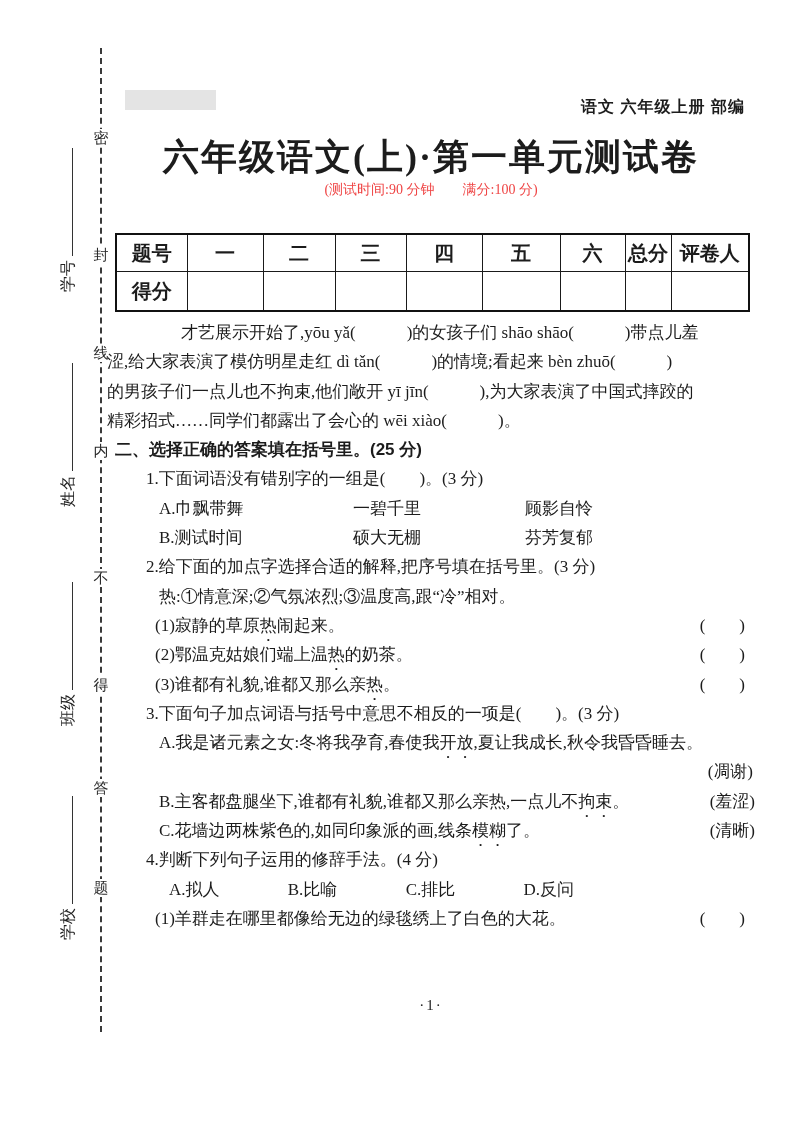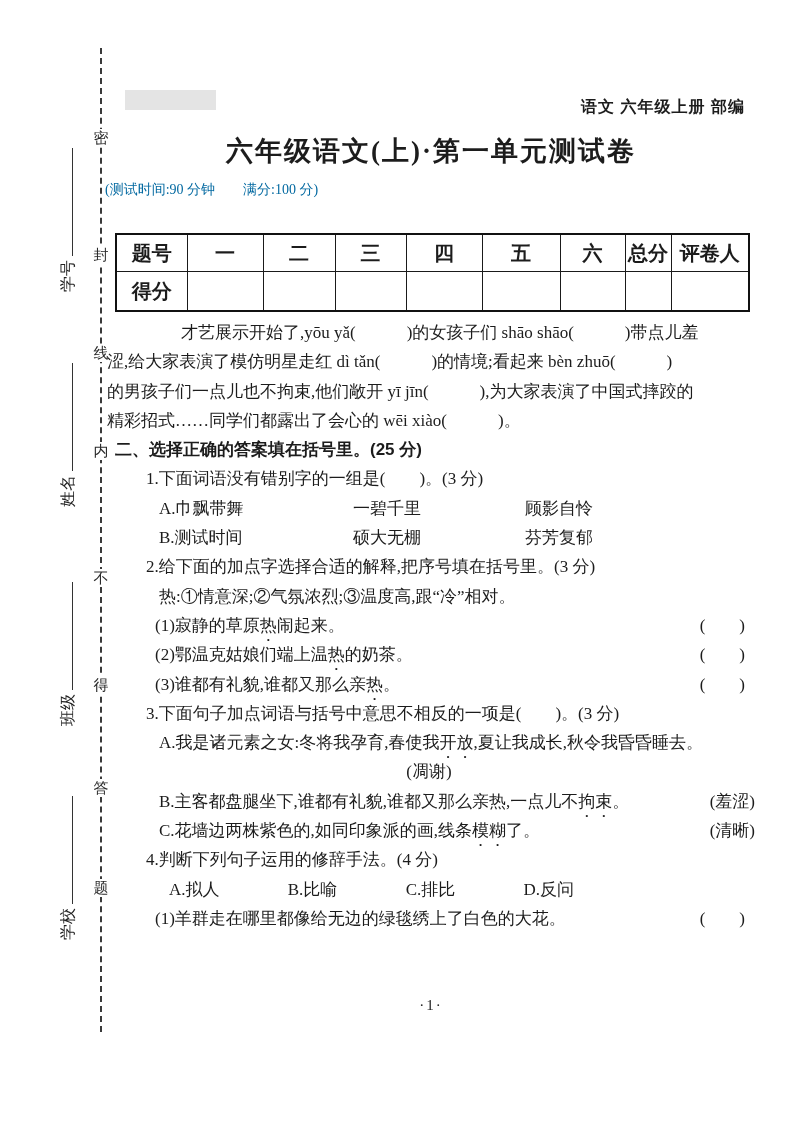--- a/index.html
+++ b/index.html
@@ -29,22 +29,22 @@
     display:inline-block;width:108px;height:1px;
     border-bottom:1.5px solid #333;margin-left:4px;margin-top:8px;
   }
 
   
   .scan-smudge{position:absolute;left:125px;top:90px;width:91px;height:20px;background:#e4e4e4;}
 
   
   .edition{position:absolute;top:85px;right:48px;font-size:16px;font-weight:bold;letter-spacing:1px;margin-top:12px;}
   .title{position:absolute;top:133px;left:105px;width:652px;text-align:center;
-         font-size:27px;font-weight:bold;letter-spacing:2px;}
-  .subtitle{position:absolute;top:181px;left:105px;width:652px;font-size:14px;color:#0369a1;}
+         font-size:36px;font-weight:bold;letter-spacing:2px;}
+  .subtitle{position:absolute;top:181px;left:105px;width:652px;text-align:center;font-size:14px;color:#ef4444;}
 
   
   table.score{position:absolute;left:115px;top:233px;width:633px;border-collapse:collapse;
               table-layout:fixed;}
   table.score td{border:1.5px solid #1a1a1a;text-align:center;vertical-align:middle;
                  font-size:20px;font-weight:bold;font-family:"Liberation Sans","DejaVu Sans",sans-serif;}
   table.score{border:2.5px solid #111;}
   tr.r1 td{height:34px;}
   tr.r2 td{height:36px;}
 
@@ -58,21 +58,21 @@
   .stem{padding-left:41px;}
   .opt3{padding-left:54px;}
   .sub{padding-left:50px;}
   .note{padding-left:54px;}
   .wordrow{padding-left:54px;display:grid;grid-template-columns:194px 172px auto;}
   .choices{padding-left:0;}
   .choices span{margin-left:64px;}
   .choices span:first-child{}
   .ans{margin-right:12px;}
   .ans.tight{margin-right:2px;}
-  .ansline{text-align:center;padding-right:2px;}
+  .ansline{text-align:right;padding-right:2px;}
   .em{
     -webkit-text-emphasis:dot;-webkit-text-emphasis-position:under right;
     text-emphasis:dot;text-emphasis-position:under right;
   }
 
   .pagenum{position:absolute;top:997px;left:105px;width:652px;text-align:center;font-size:15px;letter-spacing:2px;}
 </style>
 </head>
 <body>
 

